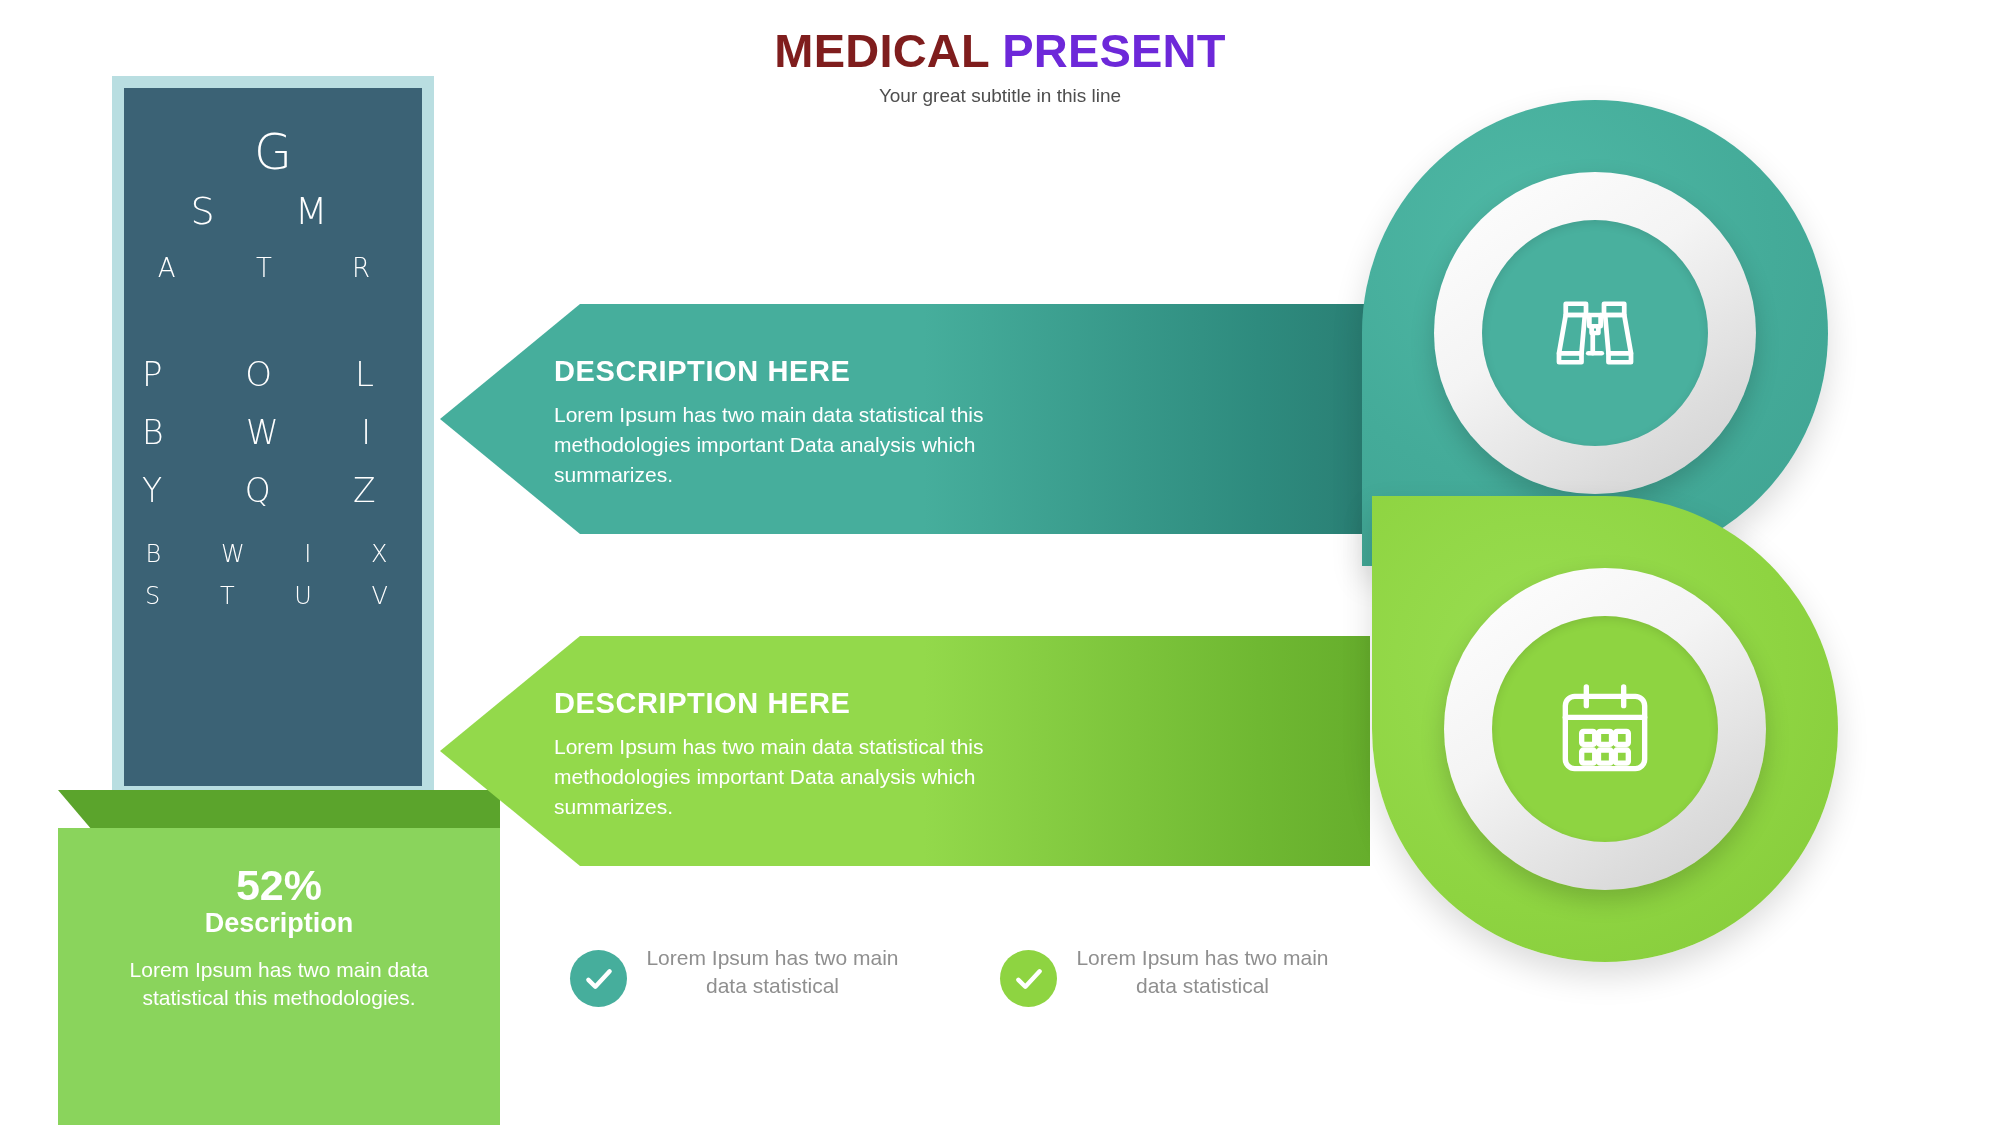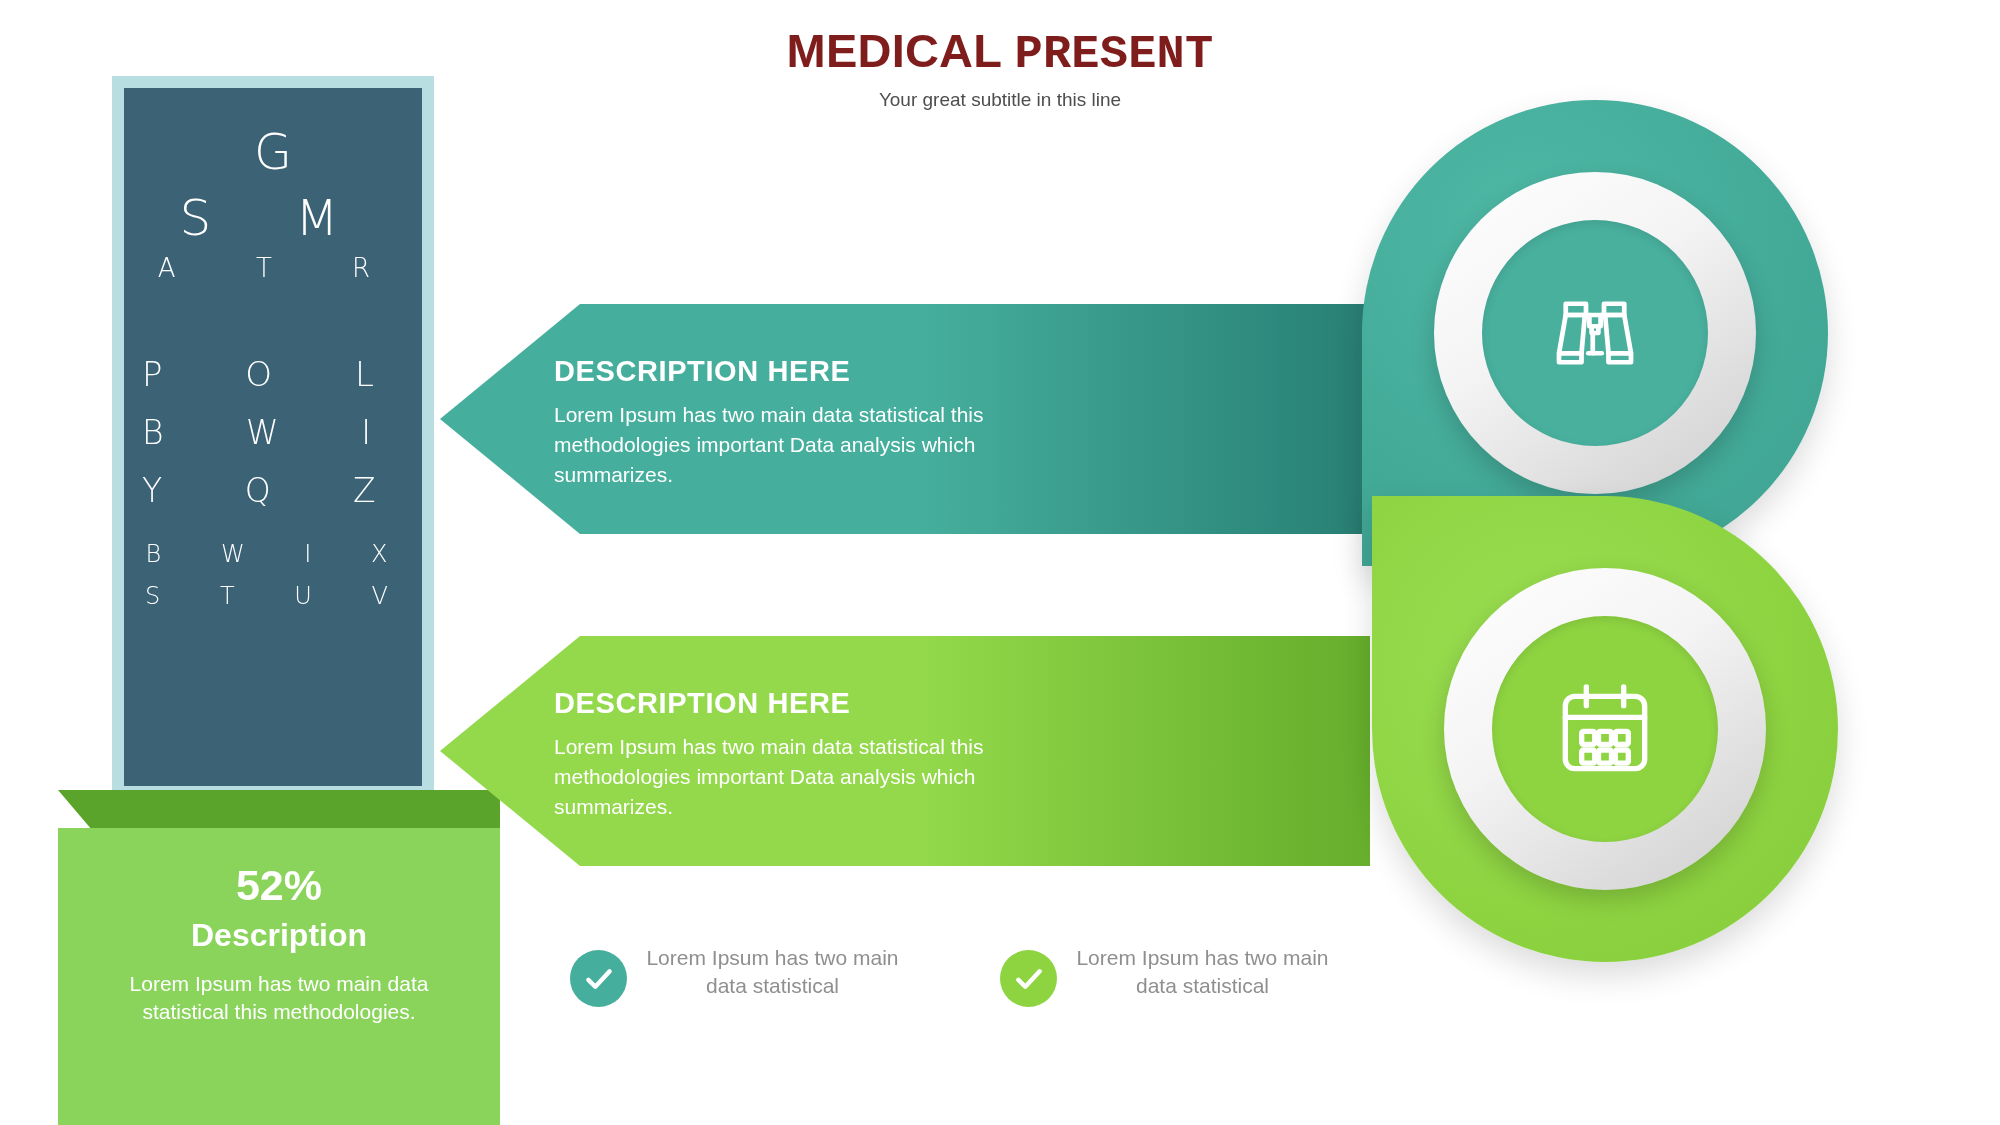--- a/index.html
+++ b/index.html
@@ -24,21 +24,21 @@
     text-align: center;
   }
   #title {
     font-size: 47px;
     font-weight: bold;
     letter-spacing: 0.2px;
     line-height: 1.05;
     white-space: nowrap;
   }
   #title .w1 { color: #7f1d1d; }
-  #title .w2 { color: #7f1d1d; font-family: Liberation Mono, monospace; }
+  #title .w2 { color: #6d28d9; }
   #subtitle {
     margin-top: 10px;
     font-size: 19px;
     color: #4e4e4e;
     font-weight: normal;
   }
 
   
   #eyechart-frame {
     position: absolute;
@@ -84,22 +84,21 @@
     padding: 34px 46px 0 46px;
     text-align: center;
     color: #ffffff;
   }
   #stat-value {
     font-size: 43px;
     font-weight: bold;
     line-height: 1.1;
   }
   #stat-label {
-    margin-top: 9px;
-    font-size: 32px;
+    font-size: 27px;
     font-weight: bold;
     line-height: 1.1;
   }
   #stat-desc {
     margin-top: 17px;
     font-size: 21px;
     line-height: 1.32;
     font-weight: normal;
   }
 
@@ -212,21 +211,21 @@
     <div id="title">
       <span class="w1">MEDICAL</span>
       <span class="w2">PRESENT</span>
     </div>
     <div id="subtitle">Your great subtitle in this line</div>
   </div>
 
   <div id="eyechart-frame">
     <div id="eyechart-board">
       <div class="eyerow" style="top: 36px; font-size: 49px; letter-spacing: 0px; text-indent: 0px;">G</div>
-      <div class="eyerow" style="top: 101px; font-size: 50px; letter-spacing: 34px; text-indent: 6px;">S  M</div>
+      <div class="eyerow" style="top: 101px; font-size: 38px; letter-spacing: 34px; text-indent: 6px;">S  M</div>
       <div class="eyerow" style="top: 165px; font-size: 26px; letter-spacing: 36px; text-indent: 18px;">A  T  R</div>
       <div class="eyerow" style="top: 266px; font-size: 34px; letter-spacing: 36px; text-indent: 18px;">P O L N</div>
       <div class="eyerow" style="top: 325px; font-size: 33px; letter-spacing: 36px; text-indent: 18px;">B W I X</div>
       <div class="eyerow" style="top: 383px; font-size: 33px; letter-spacing: 36px; text-indent: 18px;">Y Q Z H</div>
       <div class="eyerow" style="top: 452px; font-size: 24px; letter-spacing: 26px; text-indent: 13px;">B W I X</div>
       <div class="eyerow" style="top: 494px; font-size: 24px; letter-spacing: 26px; text-indent: 13px;">S T U V</div>
     </div>
   </div>
 
   <div id="statbox-wrap">

